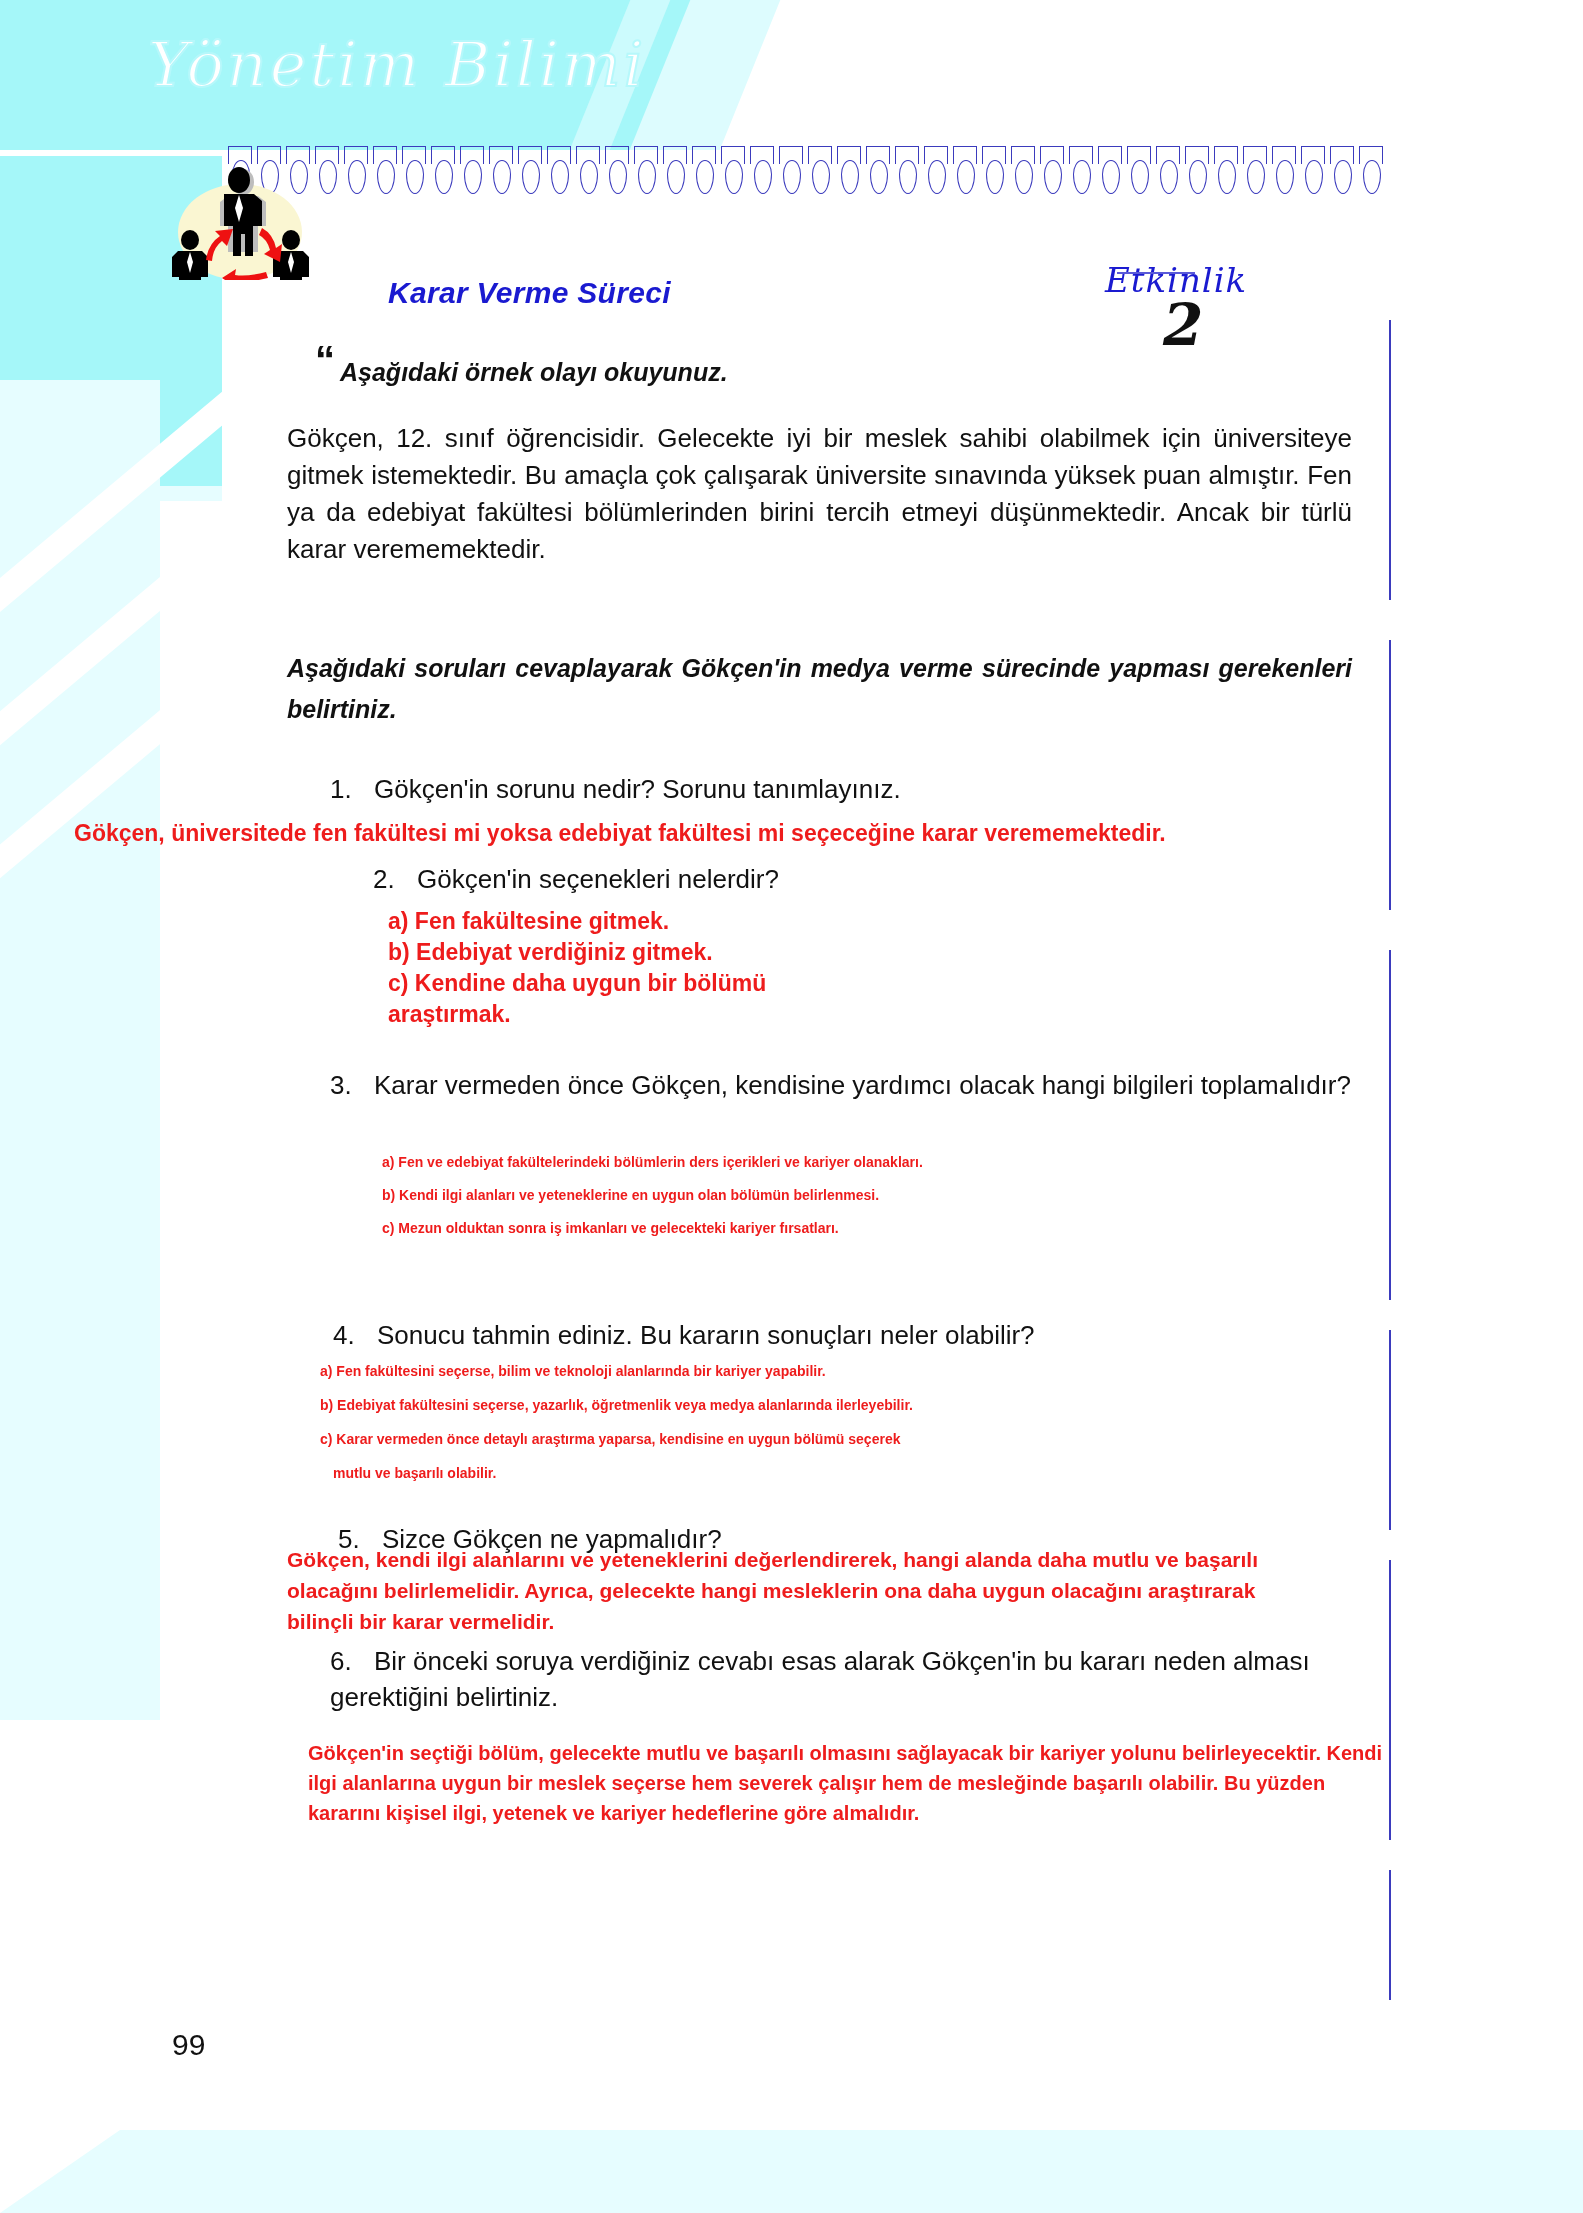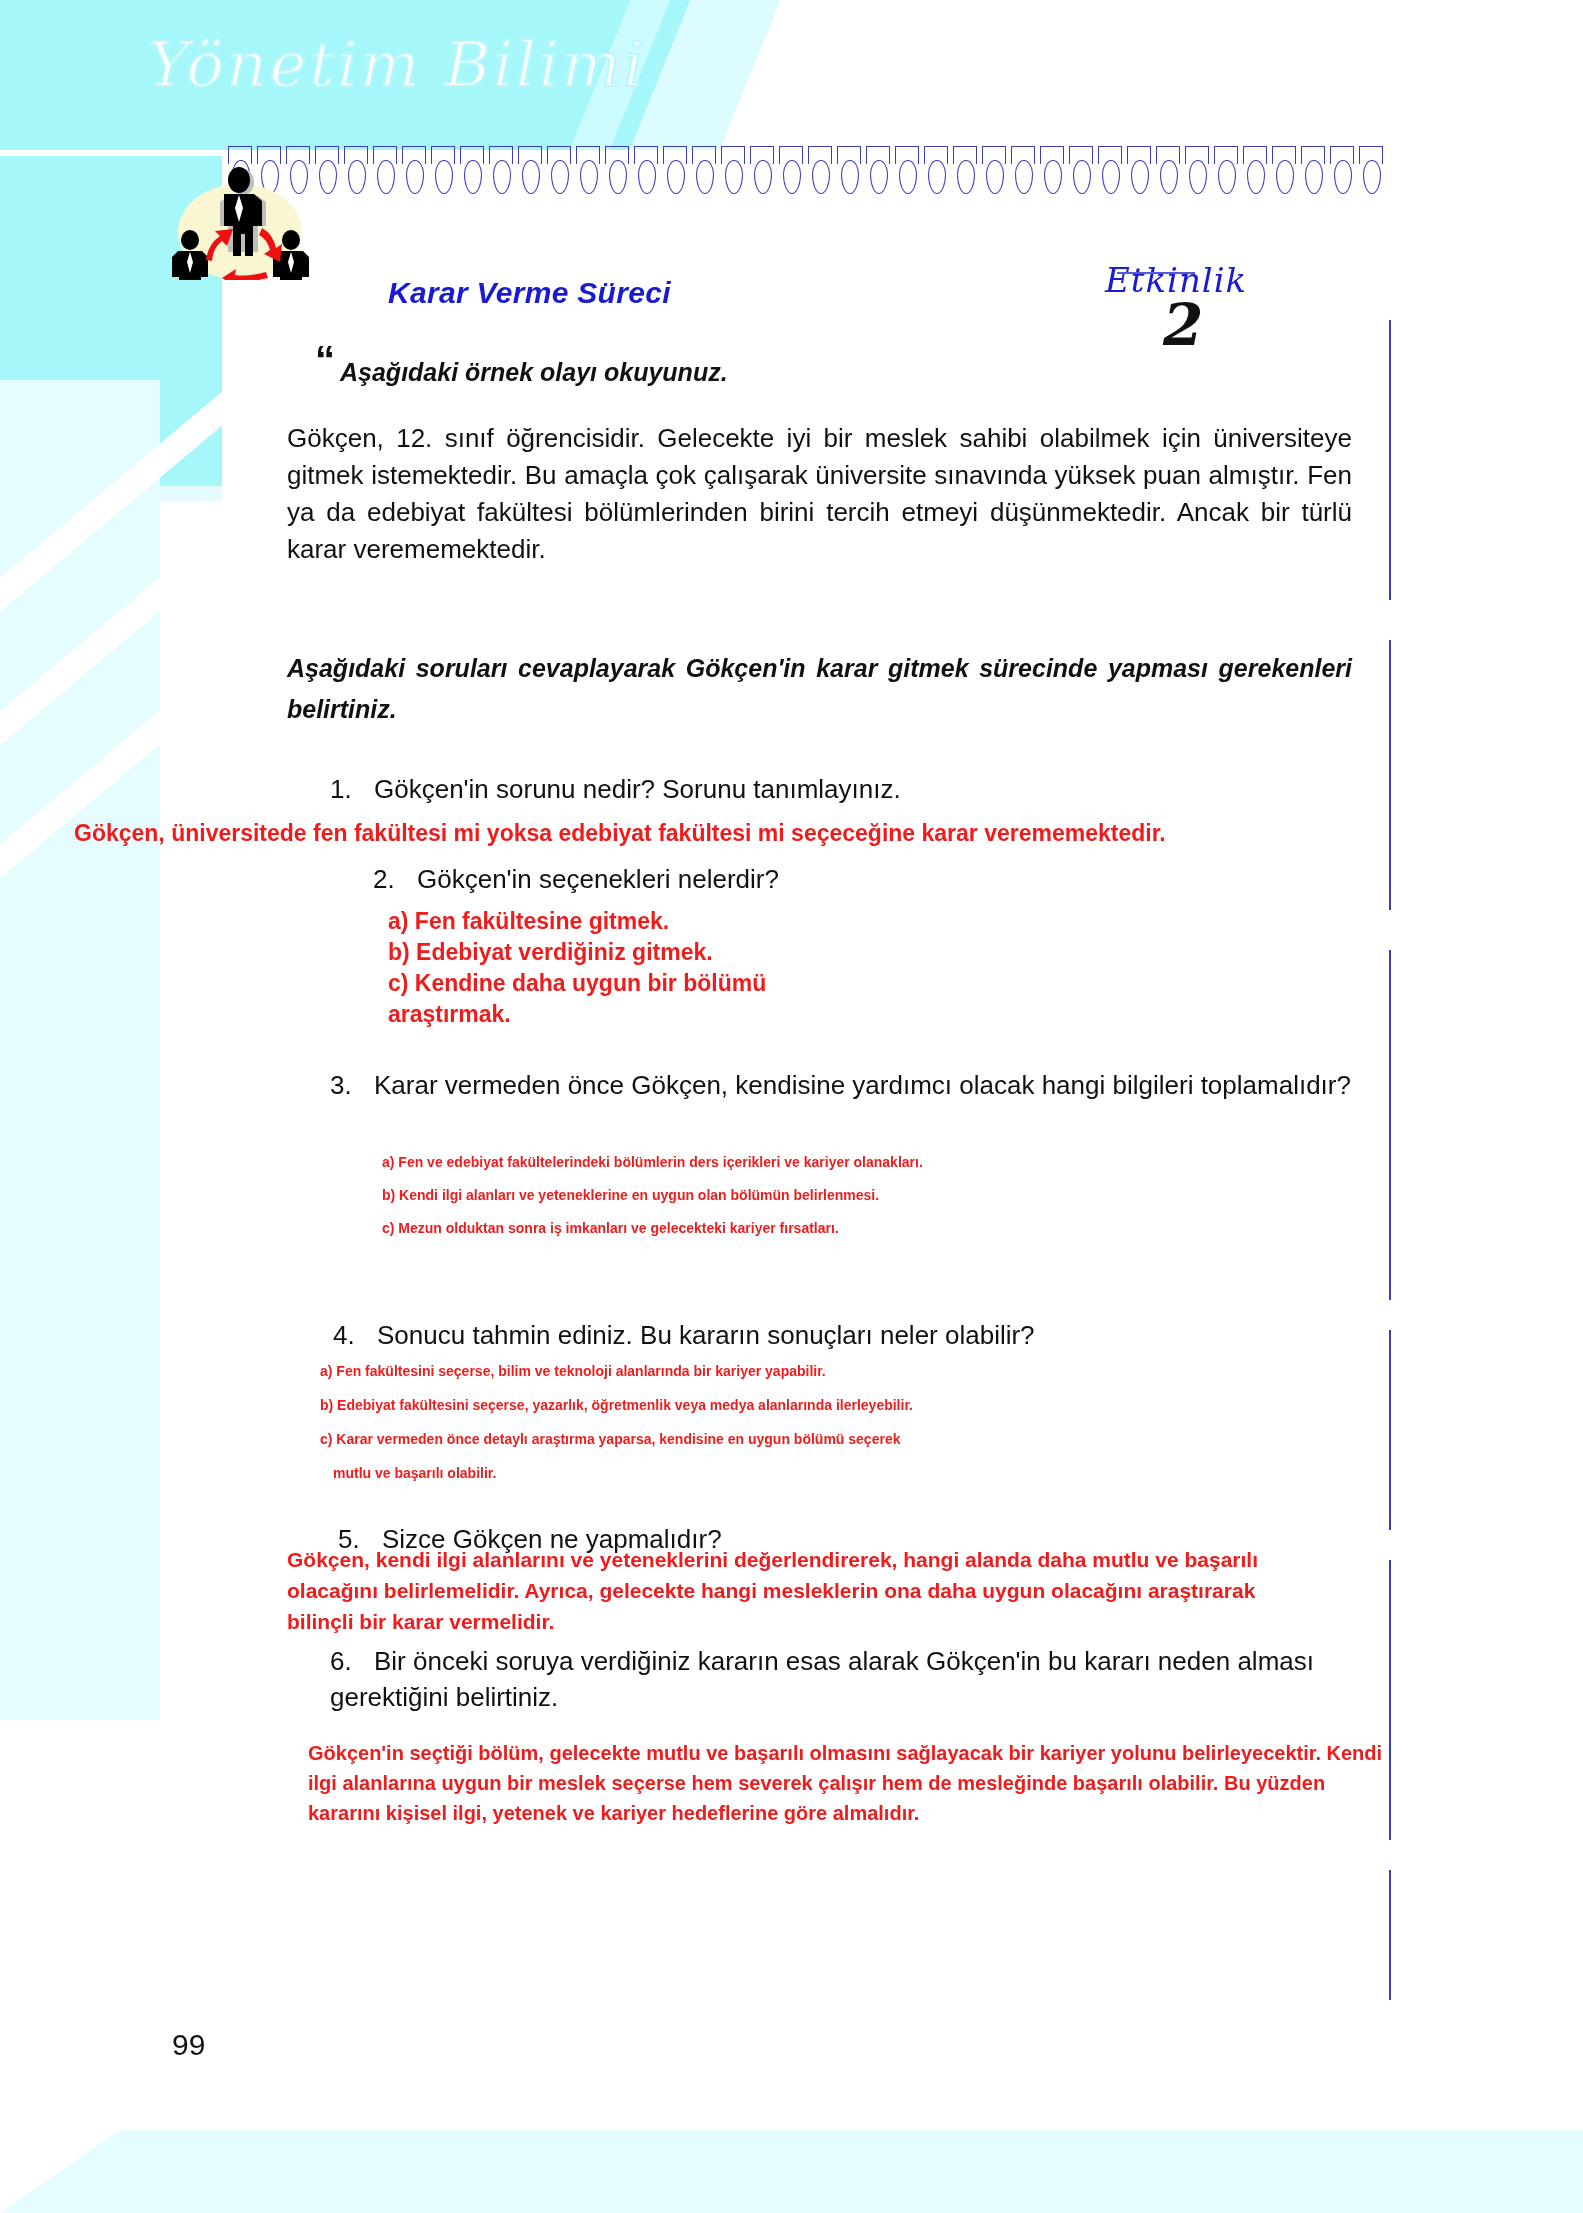--- a/index.html
+++ b/index.html
@@ -435,21 +435,21 @@
   <div class="etkinlik-wrap">
     <span class="etkinlik-word">Etkinlik</span>
     <span class="etkinlik-num">2</span>
   </div>
 
   <div class="quote-mark">“</div>
   <div class="instruction-1">Aşağıdaki örnek olayı okuyunuz.</div>
 
   <div class="story">Gökçen, 12. sınıf öğrencisidir. Gelecekte iyi bir meslek sahibi olabilmek için üniversiteye gitmek istemektedir. Bu amaçla çok çalışarak üniversite sınavında yüksek puan almıştır. Fen ya da edebiyat fakültesi bölümlerinden birini tercih etmeyi düşünmektedir. Ancak bir türlü karar verememektedir.</div>
 
-  <div class="instruction-2">Aşağıdaki soruları cevaplayarak Gökçen'in karar gitmek sürecinde yapması gerekenleri belirtiniz.</div>
+  <div class="instruction-2">Aşağıdaki soruları cevaplayarak Gökçen'in medya verme sürecinde yapması gerekenleri belirtiniz.</div>
 
   <div class="q" style="left:330px; top:772px; width:1020px;">
     <span class="num">1.</span><span>Gökçen'in sorunu nedir? Sorunu tanımlayınız.</span>
   </div>
   <div class="ans" style="left:74px; top:818px; width:1440px;">Gökçen, üniversitede fen fakültesi mi yoksa edebiyat fakültesi mi seçeceğine karar verememektedir.</div>
 
   <div class="q" style="left:330px; top:862px; width:1020px;margin-left:43px;">
     <span class="num">2.</span><span>Gökçen'in seçenekleri nelerdir?</span>
   </div>
   <div class="ans" style="left:388px; top:906px;">a) Fen fakültesine gitmek.</div>
@@ -473,21 +473,21 @@
   <div class="ans ans-sm" style="left:333px; top:1464px;">mutlu ve başarılı olabilir.</div>
 
   <div class="q" style="left:338px; top:1522px; width:1020px;">
     <span class="num">5.</span><span>Sizce Gökçen ne yapmalıdır?</span>
   </div>
   <div class="ans ans-xs" style="left:287px; top:1546px;">Gökçen, kendi ilgi alanlarını ve yeteneklerini değerlendirerek, hangi alanda daha mutlu ve başarılı</div>
   <div class="ans ans-xs" style="left:287px; top:1577px;">olacağını belirlemelidir. Ayrıca, gelecekte hangi mesleklerin ona daha uygun olacağını araştırarak</div>
   <div class="ans ans-xs" style="left:287px; top:1608px;">bilinçli bir karar vermelidir.</div>
 
   <div class="q" style="left:330px; top:1644px; width:1025px;">
-    <span class="num">6.</span><span>Bir önceki soruya verdiğiniz kararın esas alarak Gökçen'in bu kararı neden alması gerektiğini belirtiniz.</span>
+    <span class="num">6.</span><span>Bir önceki soruya verdiğiniz cevabı esas alarak Gökçen'in bu kararı neden alması gerektiğini belirtiniz.</span>
   </div>
   <div class="ans" style="left:308px; top:1740px; font-size:20px;">Gökçen'in seçtiği bölüm, gelecekte mutlu ve başarılı olmasını sağlayacak bir kariyer yolunu belirleyecektir. Kendi</div>
   <div class="ans" style="left:308px; top:1770px; font-size:20px;">ilgi alanlarına uygun bir meslek seçerse hem severek çalışır hem de mesleğinde başarılı olabilir. Bu yüzden</div>
   <div class="ans" style="left:308px; top:1800px; font-size:20px;">kararını kişisel ilgi, yetenek ve kariyer hedeflerine göre almalıdır.</div>
 
   <div class="page-number">99</div>
 
 </div>
 
 </body></html>

